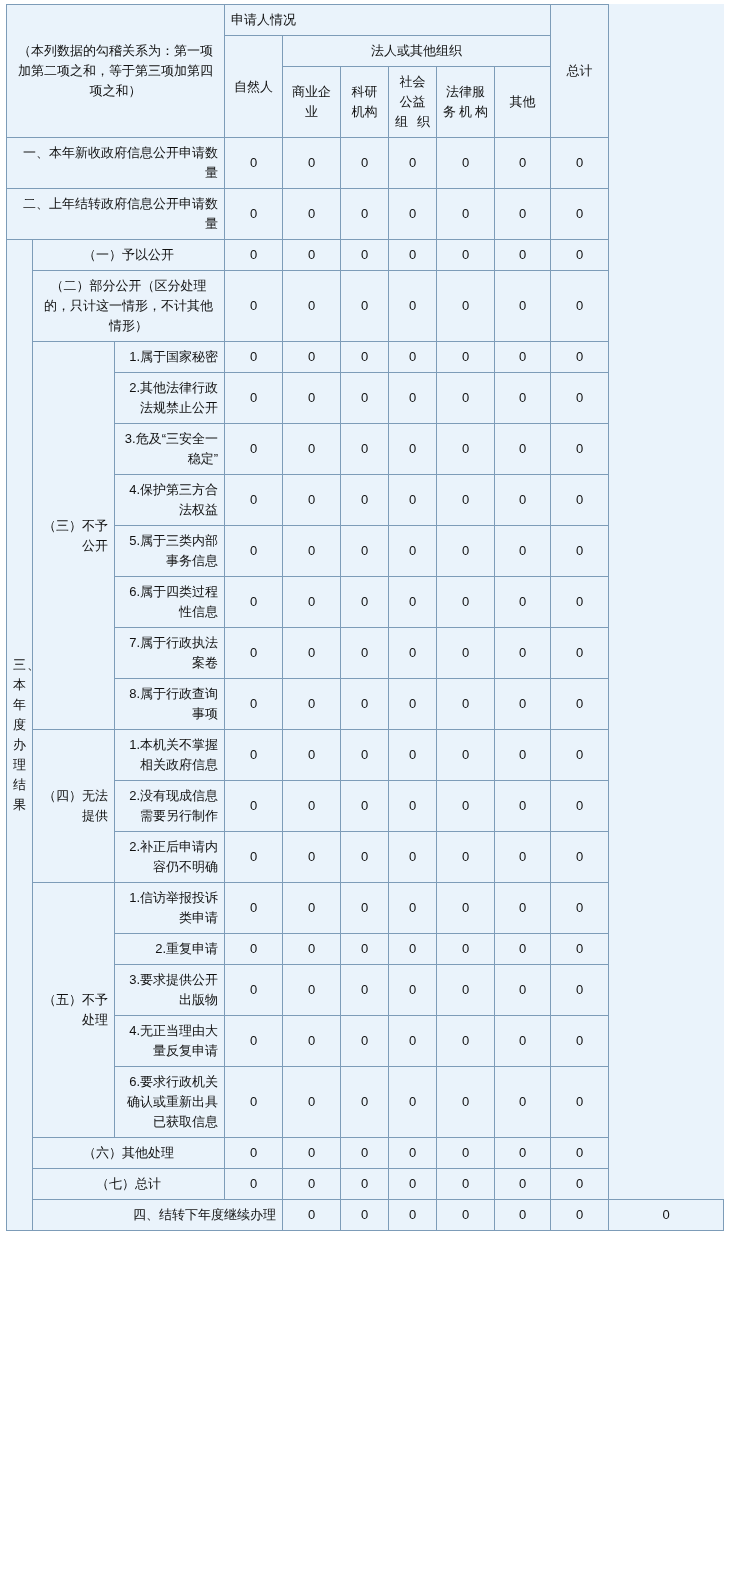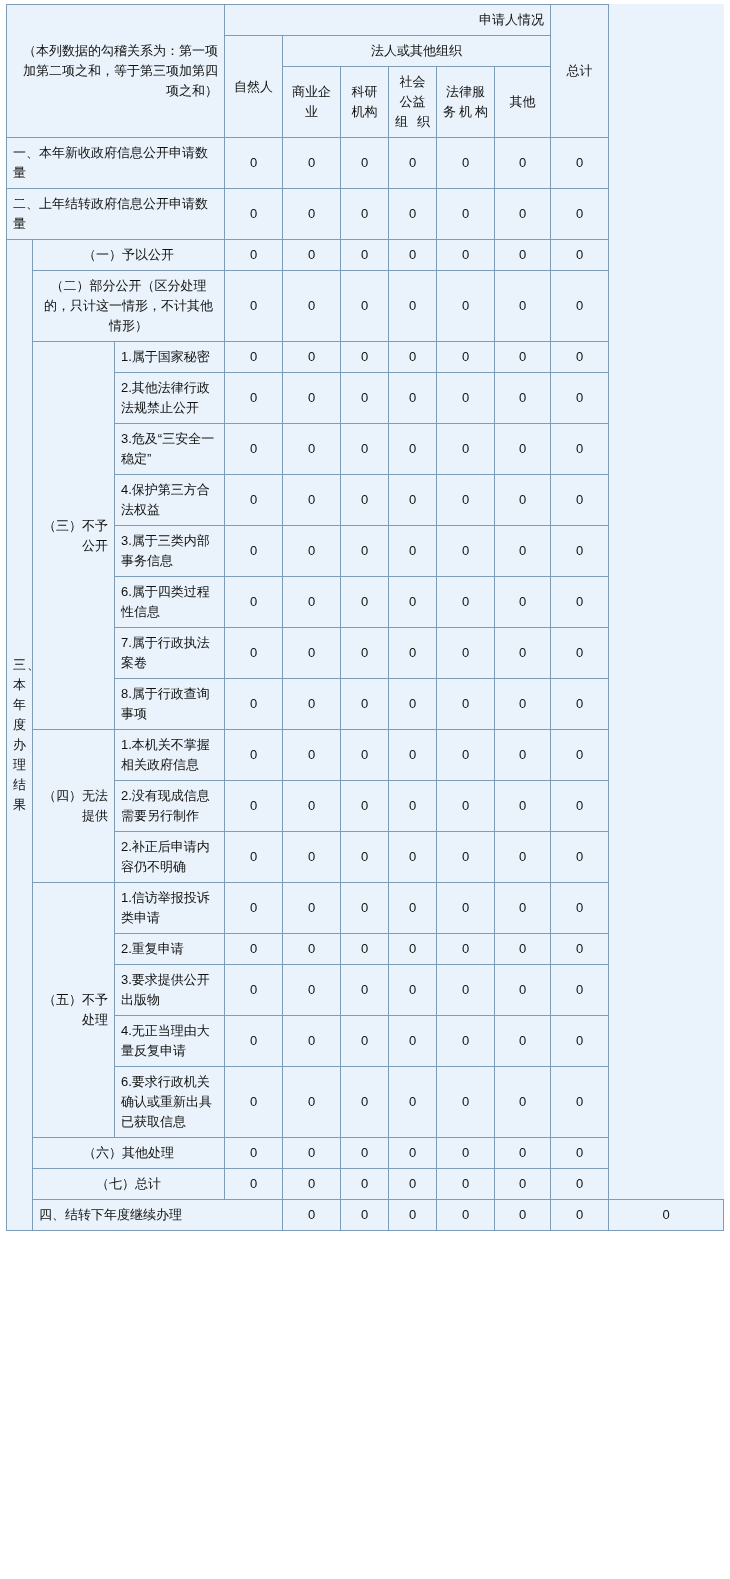--- a/index.html
+++ b/index.html
@@ -53,41 +53,41 @@
     line-height: 24px;
     padding-left: 8px;
   }
   .sub-label {
     text-align: right;
     font-size: 13px;
     line-height: 24px;
     padding-left: 6px;
   }
   .row-label {
-    text-align: left;
+    text-align: right;
     font-size: 13px;
     line-height: 24px;
     padding-left: 8px;
     margin-left: 36px;
   }
   .justify-cell {
     text-align: justify;
     text-align-last: justify;
     font-size: 13px;
     line-height: 22px;
   }
   .colhdr {
     text-align: center;
     font-size: 13px;
     line-height: 21px;
   }
   .corner {
     font-size: 13px;
     line-height: 24px;
-    text-align: right;
+    text-align: center;
     padding: 8px 10px;
   }
 </style>
 </head>
 <body>
 
 <div class="sheet">
 <table class="gov-table">
   <colgroup>
     <col style="width:26px">
@@ -98,21 +98,21 @@
     <col style="width:48px">
     <col style="width:48px">
     <col style="width:58px">
     <col style="width:56px">
     <col style="width:58px">
   </colgroup>
 
   <thead>
     <tr>
       <td class="corner" rowspan="3" colspan="3">（本列数据的勾稽关系为：第一项加第二项之和，等于第三项加第四项之和）</td>
-      <td class="colhdr hdr-left" colspan="6" style="text-align:right;font-family:Liberation Serif, serif;">申请人情况</td>
+      <td class="colhdr hdr-left" colspan="6" style="text-align:left;font-family:Liberation Serif, serif;">申请人情况</td>
       <td class="colhdr" rowspan="3">总计</td>
     </tr>
     <tr>
       <td class="colhdr" rowspan="2">自然人</td>
       <td class="colhdr hdr-left" colspan="5" style="text-align:center;">法人或其他组织</td>
     </tr>
     <tr>
       <td class="colhdr">商业企业</td>
       <td class="colhdr">科研机构</td>
       <td class="colhdr justify-cell">社会公益组织</td>
@@ -203,21 +203,21 @@
       <td class="row-label">4.保护第三方合法权益</td>
       <td class="num">0</td>
       <td class="num">0</td>
       <td class="num">0</td>
       <td class="num">0</td>
       <td class="num">0</td>
       <td class="num">0</td>
       <td class="num">0</td>
     </tr>
     <tr>
-      <td class="row-label">3.属于三类内部事务信息</td>
+      <td class="row-label">5.属于三类内部事务信息</td>
       <td class="num">0</td>
       <td class="num">0</td>
       <td class="num">0</td>
       <td class="num">0</td>
       <td class="num">0</td>
       <td class="num">0</td>
       <td class="num">0</td>
     </tr>
     <tr>
       <td class="row-label">6.属于四类过程性信息</td>

